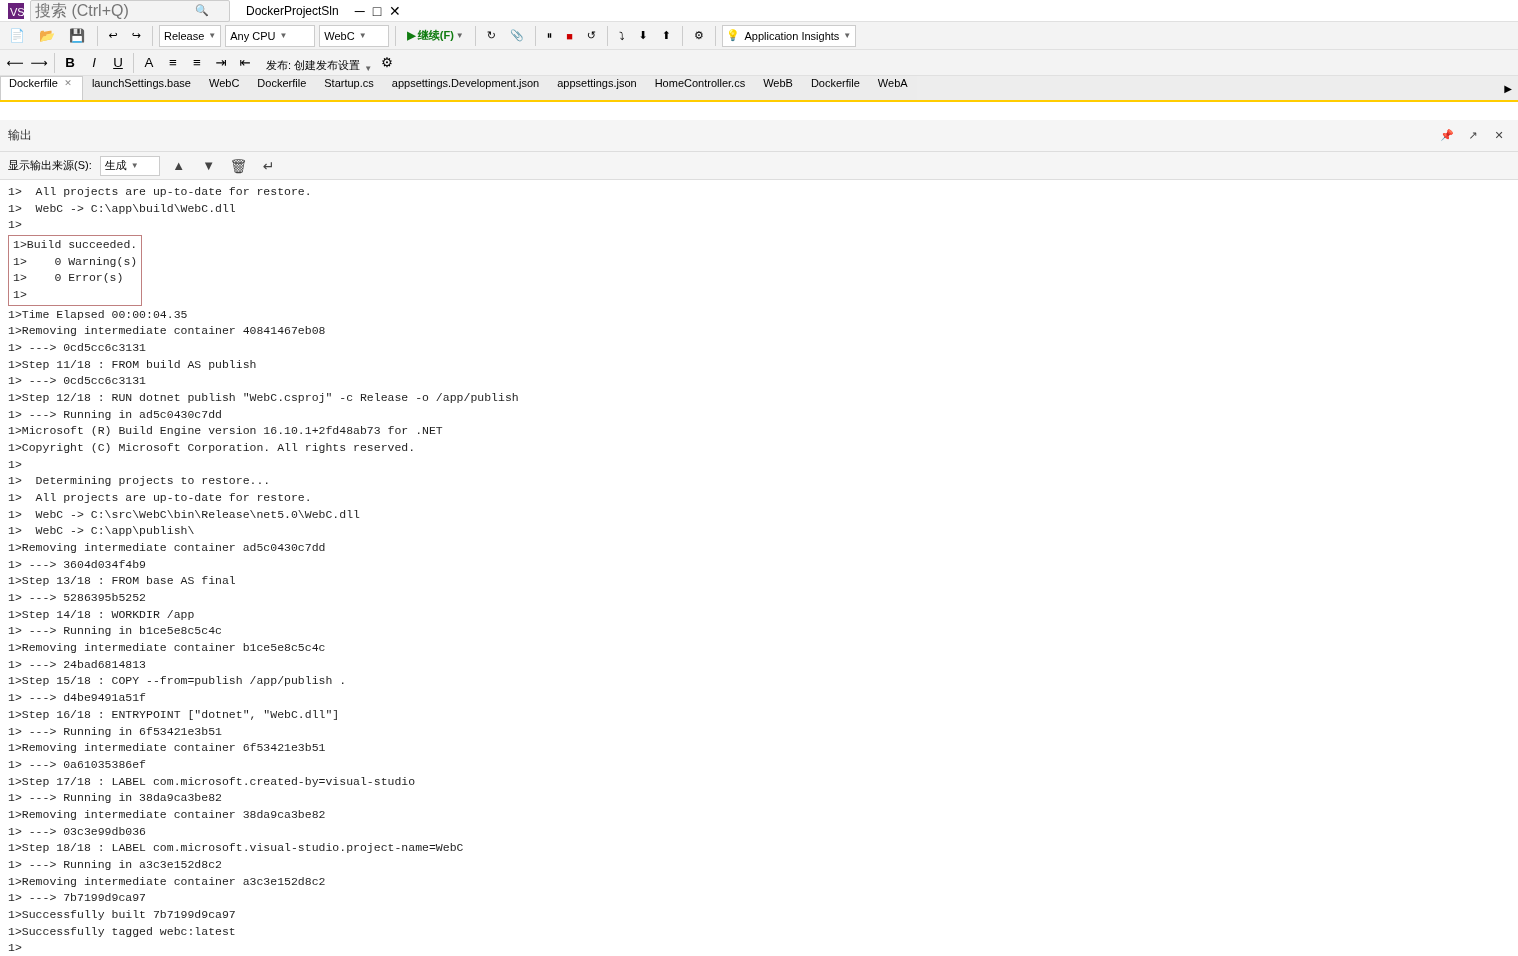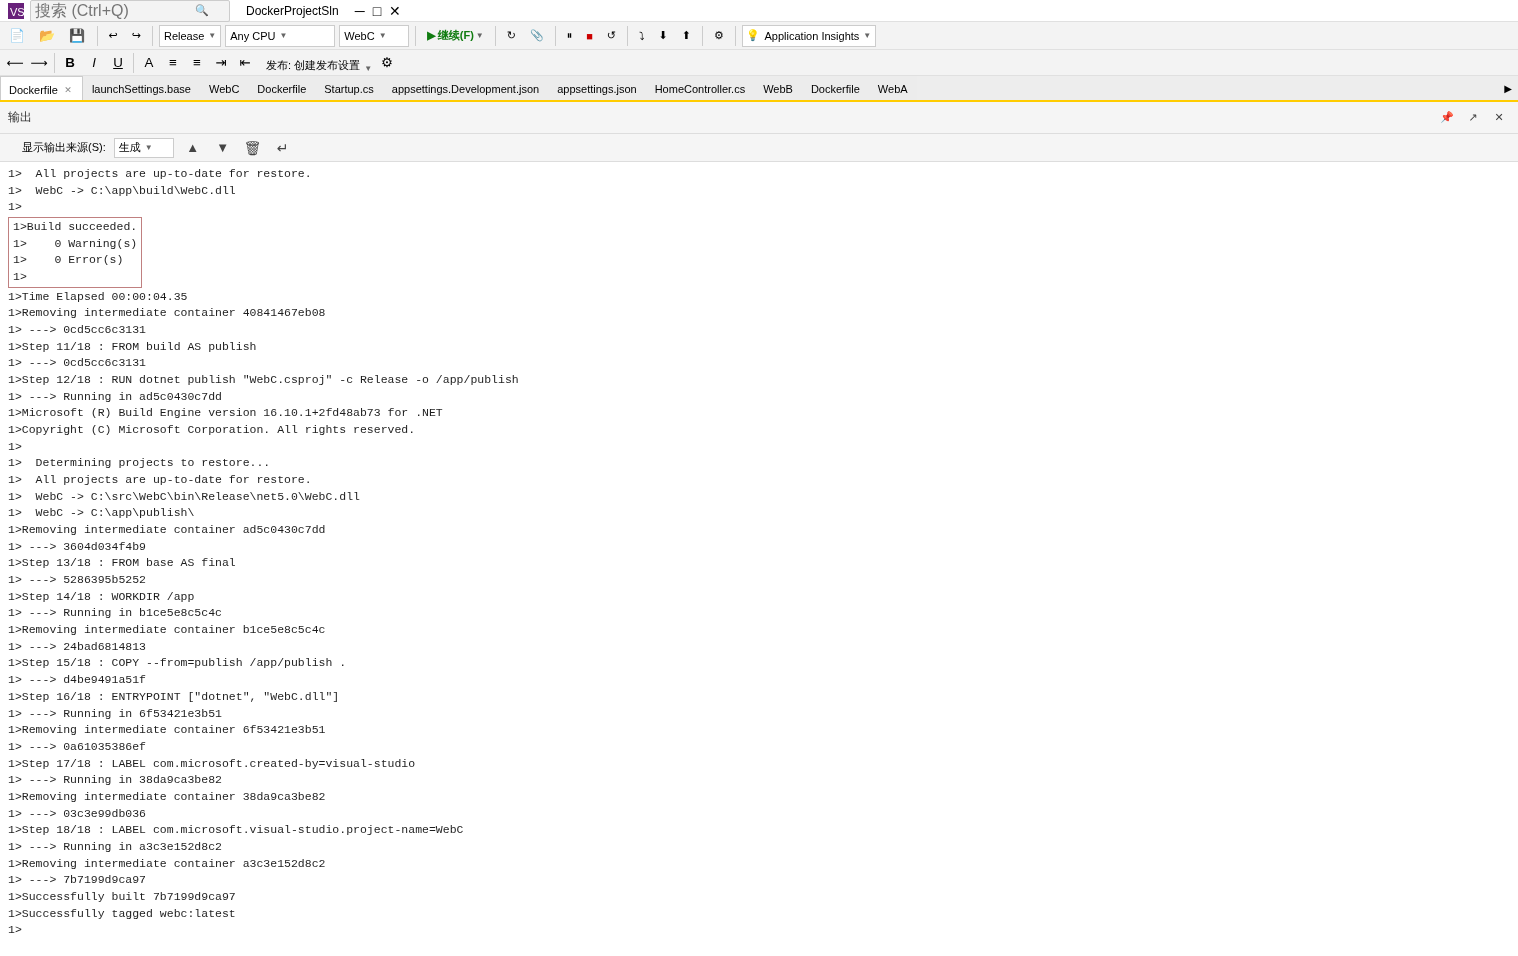--- a/index.html
+++ b/index.html
@@ -139,21 +139,21 @@
       height: 26px;
       display: flex;
       align-items: flex-end;
       border-bottom: 2px solid #ffcc00;
       overflow: hidden;
     }
     .tab {
       height: 24px;
       padding: 0 8px;
       display: flex;
-      align-items: center;
+      align-items: flex-start;
       gap: 4px;
       font-size: 11px;
       cursor: pointer;
       border: 1px solid transparent;
       border-bottom: none;
       white-space: nowrap;
       position: relative;
     }
     .tab.active {
       background: #fff;
@@ -194,39 +194,40 @@
       background: #f5f5f5;
       height: 32px;
       display: flex;
       align-items: center;
       padding: 12px 8px;
       border-bottom: 1px solid #ddd;
       font-size: 12px;
       font-weight: 500;
       color: #333;
       justify-content: space-between;
+      margin-top: 18px;
     }
     .output-toolbar-btn {
       width: 22px;
       height: 20px;
       display: flex;
       align-items: center;
       justify-content: center;
       border: 1px solid transparent;
       cursor: pointer;
       background: transparent;
       font-size: 13px;
       color: #444;
     }
     .output-source-row {
       background: #f5f5f5;
       height: 28px;
       display: flex;
       align-items: center;
-      padding: 0 22px;
+      padding: 0 8px;
       border-bottom: 1px solid #ddd;
       gap: 8px;
       font-size: 11px;
     }
     .source-select {
       display: flex;
       align-items: center;
       border: 1px solid #ccc;
       background: #fff;
       height: 20px;
@@ -292,21 +293,21 @@
   </button>
   <button class="toolbar-btn">
     <span>↪</span>
   </button>
   <div class="toolbar-separator"></div>
 
   <div class="toolbar-dropdown">
     <span>Release</span>
     <span class="dropdown-arrow">▼</span>
   </div>
-  <div class="toolbar-dropdown" style="width:110px;">
+  <div class="toolbar-dropdown" style="width:90px;">
     <span>Any CPU</span>
     <span class="dropdown-arrow">▼</span>
   </div>
   <div class="toolbar-dropdown" style="width:70px;">
     <span>WebC</span>
     <span class="dropdown-arrow">▼</span>
   </div>
   <div class="toolbar-separator"></div>
 
   <button class="toolbar-btn" style="color:#107c10;font-weight:bold;">

